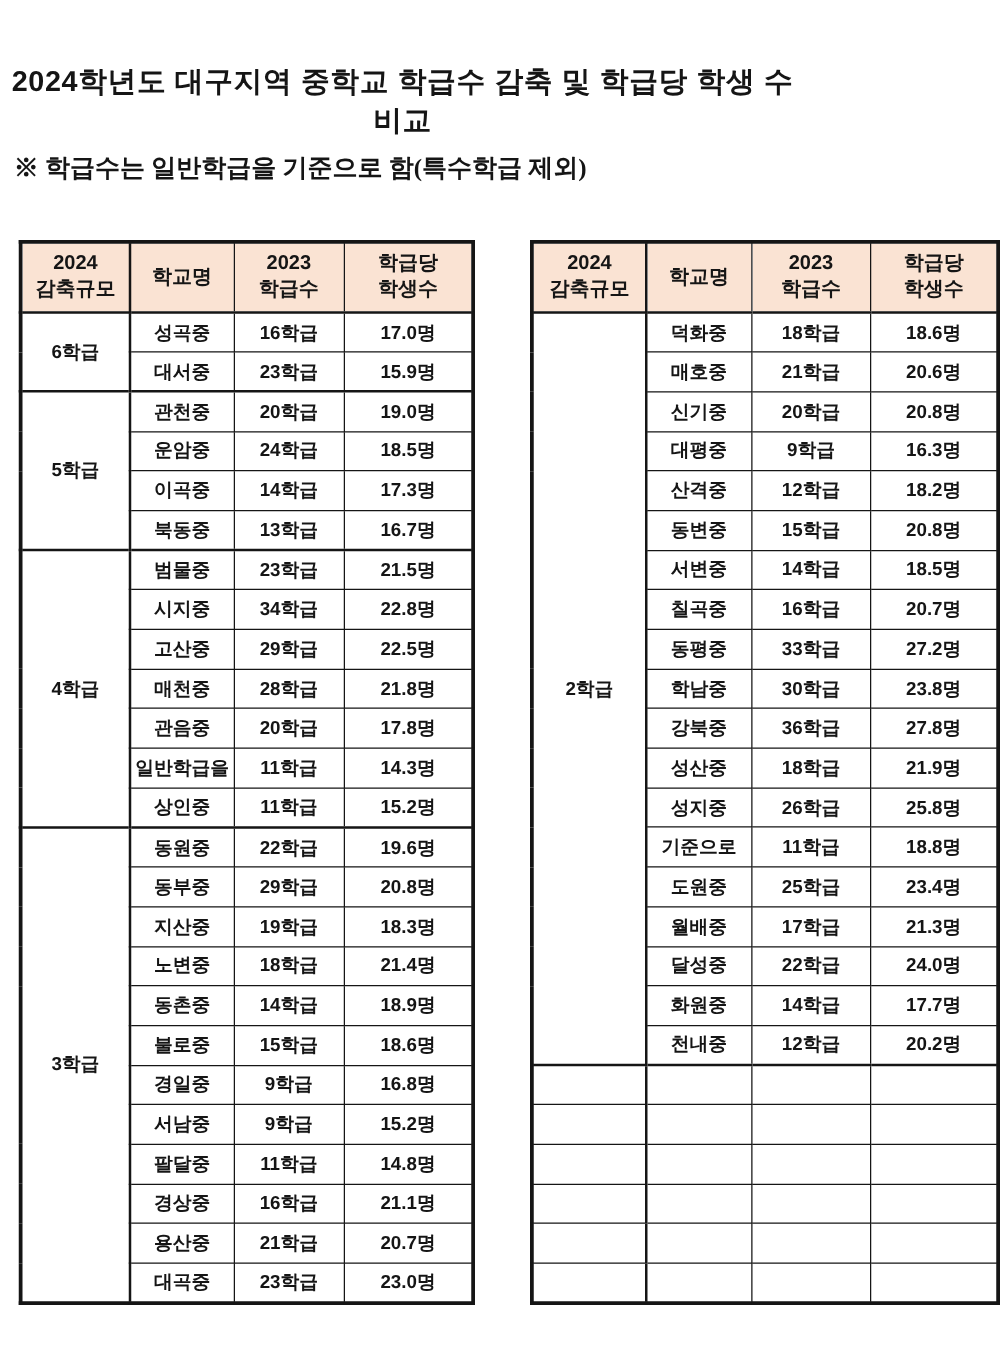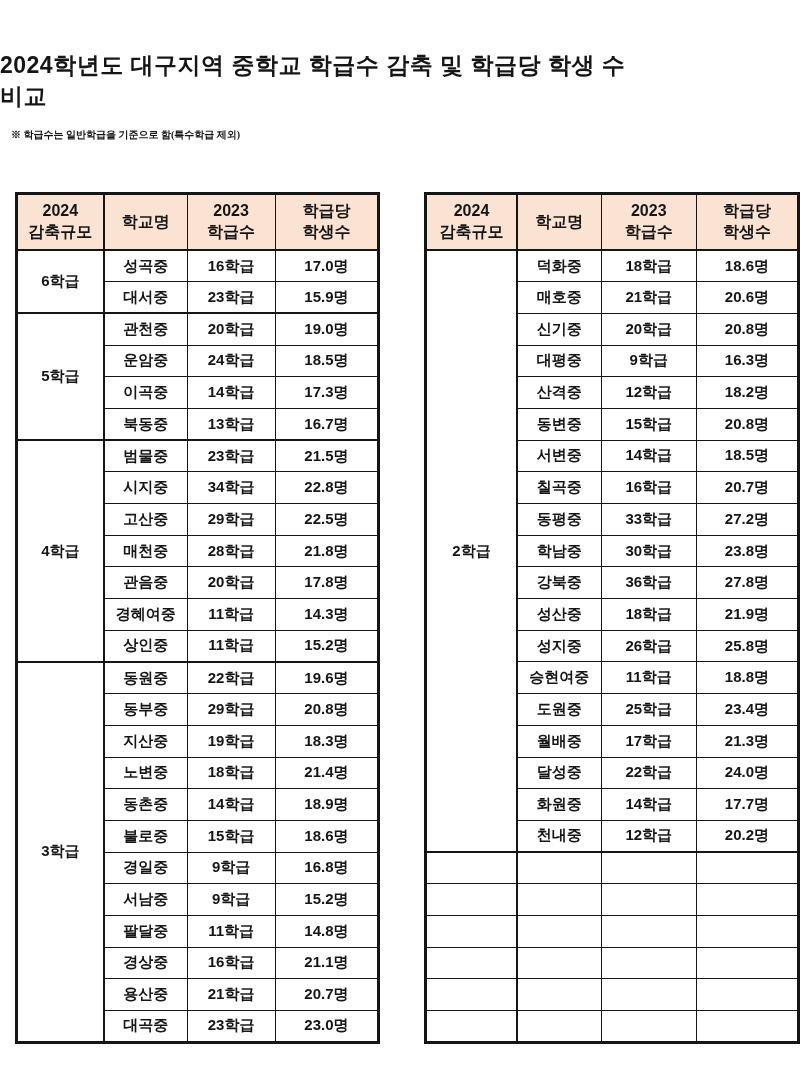--- a/index.html
+++ b/index.html
@@ -3,27 +3,27 @@
 <meta charset="utf-8">
 <style>
   html, body { margin:0; padding:0; }
   body {
     width:800px; height:1076px; position:relative; overflow:hidden;
     background:#ffffff; color:#151515;
     font-family:"Liberation Sans", sans-serif;
   }
   .title {
     position:absolute; top:50px; left:0; width:644px;
-    font-size:23px; font-weight:bold;
+    text-align:center; font-size:23px; font-weight:bold;
     letter-spacing:0.5px; margin:0;
   }
   .notes {
     position:absolute; top:121px; left:11px;
     font-family:"Liberation Serif", serif;
-    font-size:10px; font-weight:bold; line-height:28px;
+    font-size:20px; font-weight:bold; line-height:28px;
   }
   .tables { position:absolute; top:192px; left:15px; display:flex; align-items:flex-start;gap:47px; }
   table.cmp { border-collapse:collapse; table-layout:fixed; border:3px solid #151515; }
   table.cmp.right { margin-left:-3px; }
   .cmp th, .cmp td {
     border:1.6px solid #151515; text-align:center; vertical-align:middle;
     padding:0; font-weight:bold; color:#151515; overflow:hidden;
   }
   .cmp th {
     background:#fae3d3; height:54px; font-size:16px; line-height:1.3;
@@ -119,21 +119,21 @@
             <td>매천중</td>
             <td>28학급</td>
             <td>21.8명</td>
           </tr>
           <tr>
             <td>관음중</td>
             <td>20학급</td>
             <td>17.8명</td>
           </tr>
           <tr>
-            <td>경혜여중</td>
+            <td>일반학급을</td>
             <td>11학급</td>
             <td>14.3명</td>
           </tr>
           <tr>
             <td>상인중</td>
             <td>11학급</td>
             <td>15.2명</td>
           </tr>
           <tr>
             <td rowspan="12" class="col1 gs">3학급</td>
@@ -278,21 +278,21 @@
             <td>성산중</td>
             <td>18학급</td>
             <td>21.9명</td>
           </tr>
           <tr>
             <td>성지중</td>
             <td>26학급</td>
             <td>25.8명</td>
           </tr>
           <tr>
-            <td>승현여중</td>
+            <td>기준으로</td>
             <td>11학급</td>
             <td>18.8명</td>
           </tr>
           <tr>
             <td>도원중</td>
             <td>25학급</td>
             <td>23.4명</td>
           </tr>
           <tr>
             <td>월배중</td>

